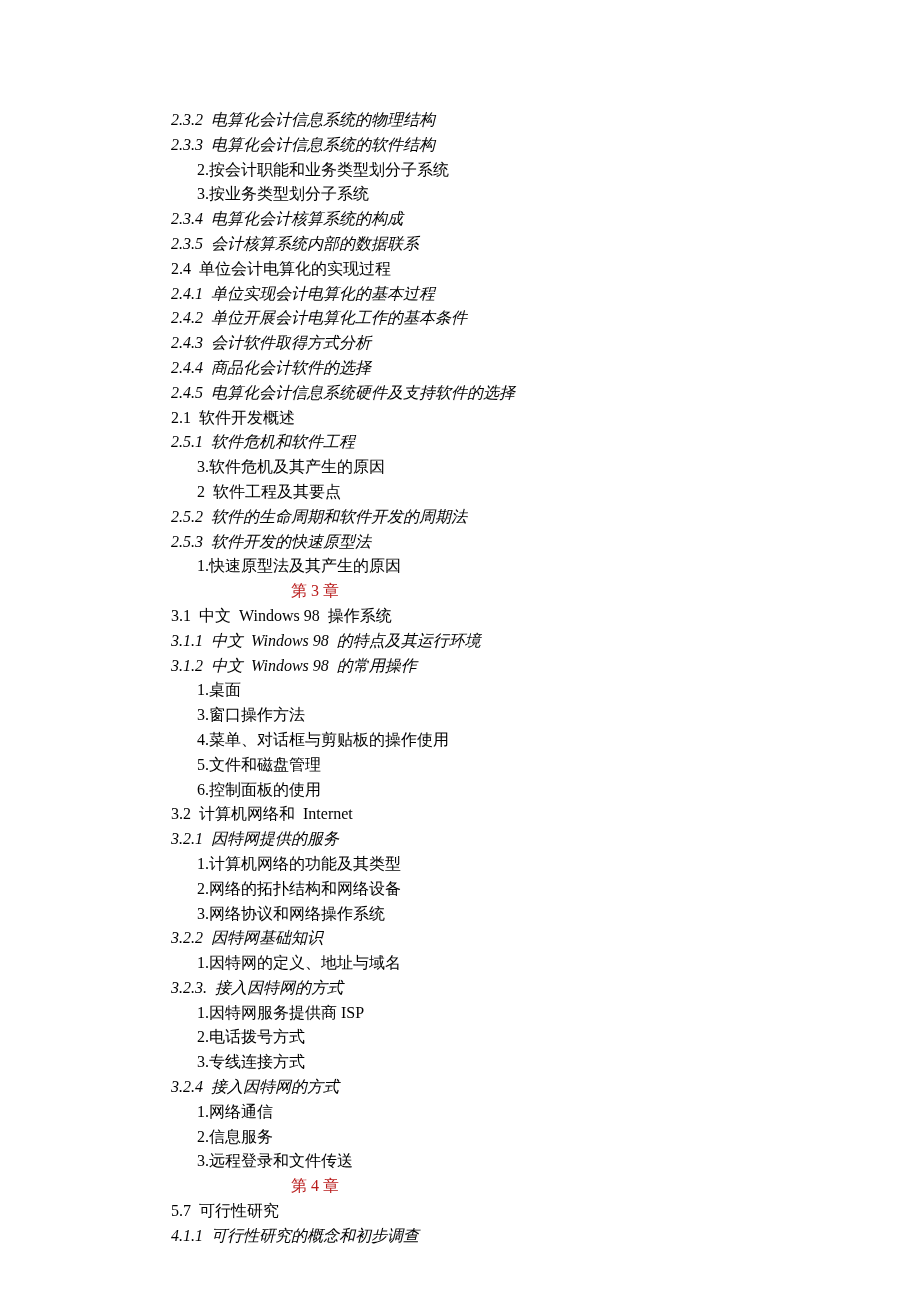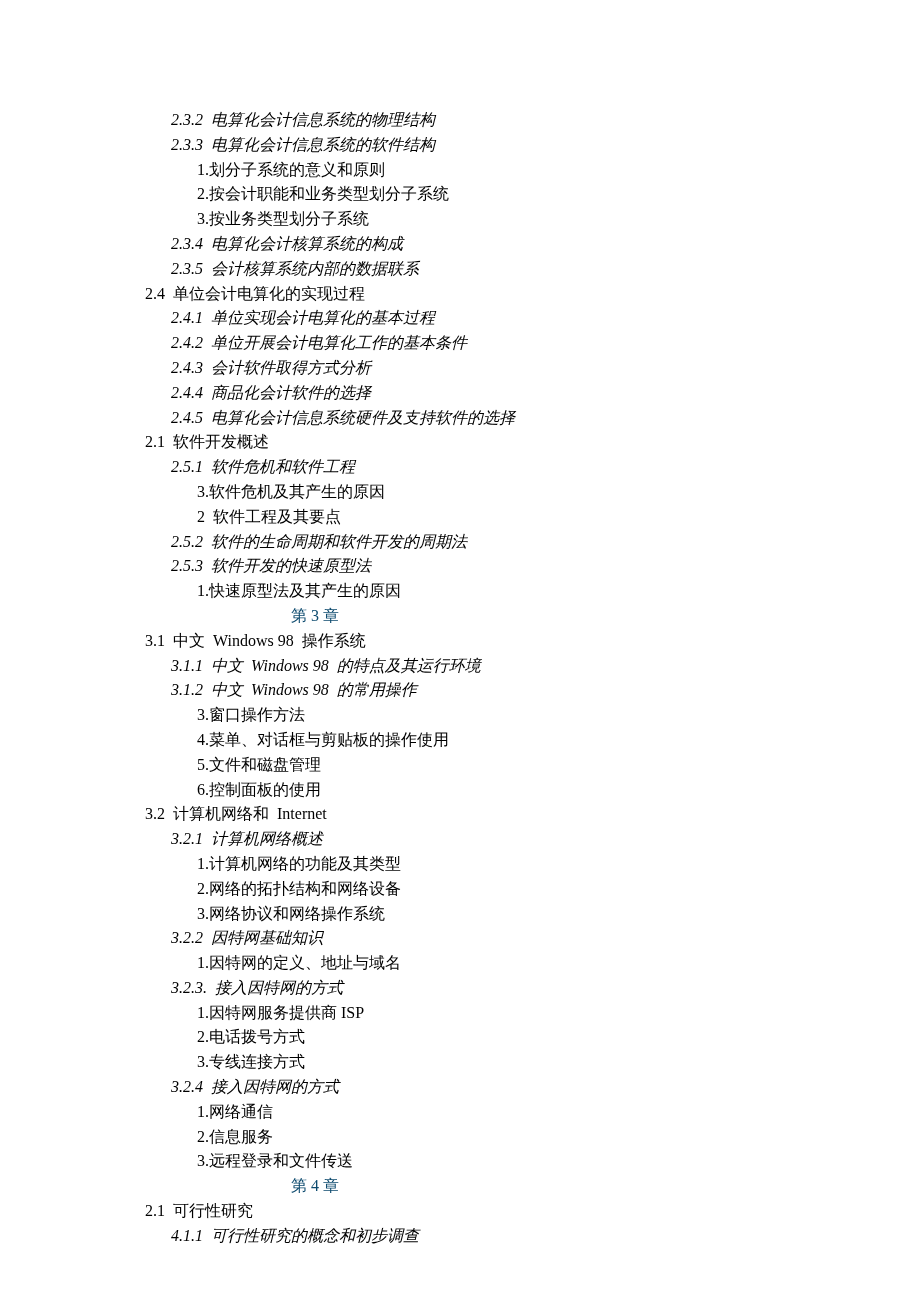--- a/index.html
+++ b/index.html
@@ -12,40 +12,39 @@
     line-height: 1.55;
   }
   .page {
     width: 920px;
     min-height: 1302px;
     padding-top: 108px;
     padding-left: 145px;
     padding-right: 120px;
     box-sizing: border-box;
   }
-  .lvl-1 { }
+  .lvl-1 { margin-left: 26px; }
   .lvl-2 { margin-left: 26px; font-style: italic; }
   .lvl-3 { margin-left: 52px; }
   .chapter {
-    color: #0c4a6e;
+    color: #b91c1c;
     text-align: center;
     width: 340px;
     margin-left: 0;
   }
   .line {
     white-space: pre;
   }
 </style>
 </head>
 <body>
 
 <div class="page" id="page-root">
     <div class="line lvl-2">2.3.2  电算化会计信息系统的物理结构</div>
     <div class="line lvl-2">2.3.3  电算化会计信息系统的软件结构</div>
-    <div class="line lvl-3">1.划分子系统的意义和原则</div>
     <div class="line lvl-3">2.按会计职能和业务类型划分子系统</div>
     <div class="line lvl-3">3.按业务类型划分子系统</div>
     <div class="line lvl-2">2.3.4  电算化会计核算系统的构成</div>
     <div class="line lvl-2">2.3.5  会计核算系统内部的数据联系</div>
     <div class="line lvl-1">2.4  单位会计电算化的实现过程</div>
     <div class="line lvl-2">2.4.1  单位实现会计电算化的基本过程</div>
     <div class="line lvl-2">2.4.2  单位开展会计电算化工作的基本条件</div>
     <div class="line lvl-2">2.4.3  会计软件取得方式分析</div>
     <div class="line lvl-2">2.4.4  商品化会计软件的选择</div>
     <div class="line lvl-2">2.4.5  电算化会计信息系统硬件及支持软件的选择</div>
@@ -53,35 +52,36 @@
     <div class="line lvl-2">2.5.1  软件危机和软件工程</div>
     <div class="line lvl-3">3.软件危机及其产生的原因</div>
     <div class="line lvl-3">2  软件工程及其要点</div>
     <div class="line lvl-2">2.5.2  软件的生命周期和软件开发的周期法</div>
     <div class="line lvl-2">2.5.3  软件开发的快速原型法</div>
     <div class="line lvl-3">1.快速原型法及其产生的原因</div>
     <div class="line chapter">第 3 章</div>
     <div class="line lvl-1">3.1  中文  Windows 98  操作系统</div>
     <div class="line lvl-2">3.1.1  中文  Windows 98  的特点及其运行环境</div>
     <div class="line lvl-2">3.1.2  中文  Windows 98  的常用操作</div>
+    <div class="line lvl-3">1.桌面</div>
     <div class="line lvl-3">3.窗口操作方法</div>
     <div class="line lvl-3">4.菜单、对话框与剪贴板的操作使用</div>
     <div class="line lvl-3">5.文件和磁盘管理</div>
     <div class="line lvl-3">6.控制面板的使用</div>
     <div class="line lvl-1">3.2  计算机网络和  Internet</div>
-    <div class="line lvl-2">3.2.1  计算机网络概述</div>
+    <div class="line lvl-2">3.2.1  因特网提供的服务</div>
     <div class="line lvl-3">1.计算机网络的功能及其类型</div>
     <div class="line lvl-3">2.网络的拓扑结构和网络设备</div>
     <div class="line lvl-3">3.网络协议和网络操作系统</div>
     <div class="line lvl-2">3.2.2  因特网基础知识</div>
     <div class="line lvl-3">1.因特网的定义、地址与域名</div>
     <div class="line lvl-2">3.2.3.  接入因特网的方式</div>
     <div class="line lvl-3">1.因特网服务提供商 ISP</div>
     <div class="line lvl-3">2.电话拨号方式</div>
     <div class="line lvl-3">3.专线连接方式</div>
     <div class="line lvl-2">3.2.4  接入因特网的方式</div>
     <div class="line lvl-3">1.网络通信</div>
     <div class="line lvl-3">2.信息服务</div>
     <div class="line lvl-3">3.远程登录和文件传送</div>
     <div class="line chapter">第 4 章</div>
-    <div class="line lvl-1">2.1  可行性研究</div>
+    <div class="line lvl-1">5.7  可行性研究</div>
     <div class="line lvl-2">4.1.1  可行性研究的概念和初步调查</div>
   </div>
 
 </body></html>

